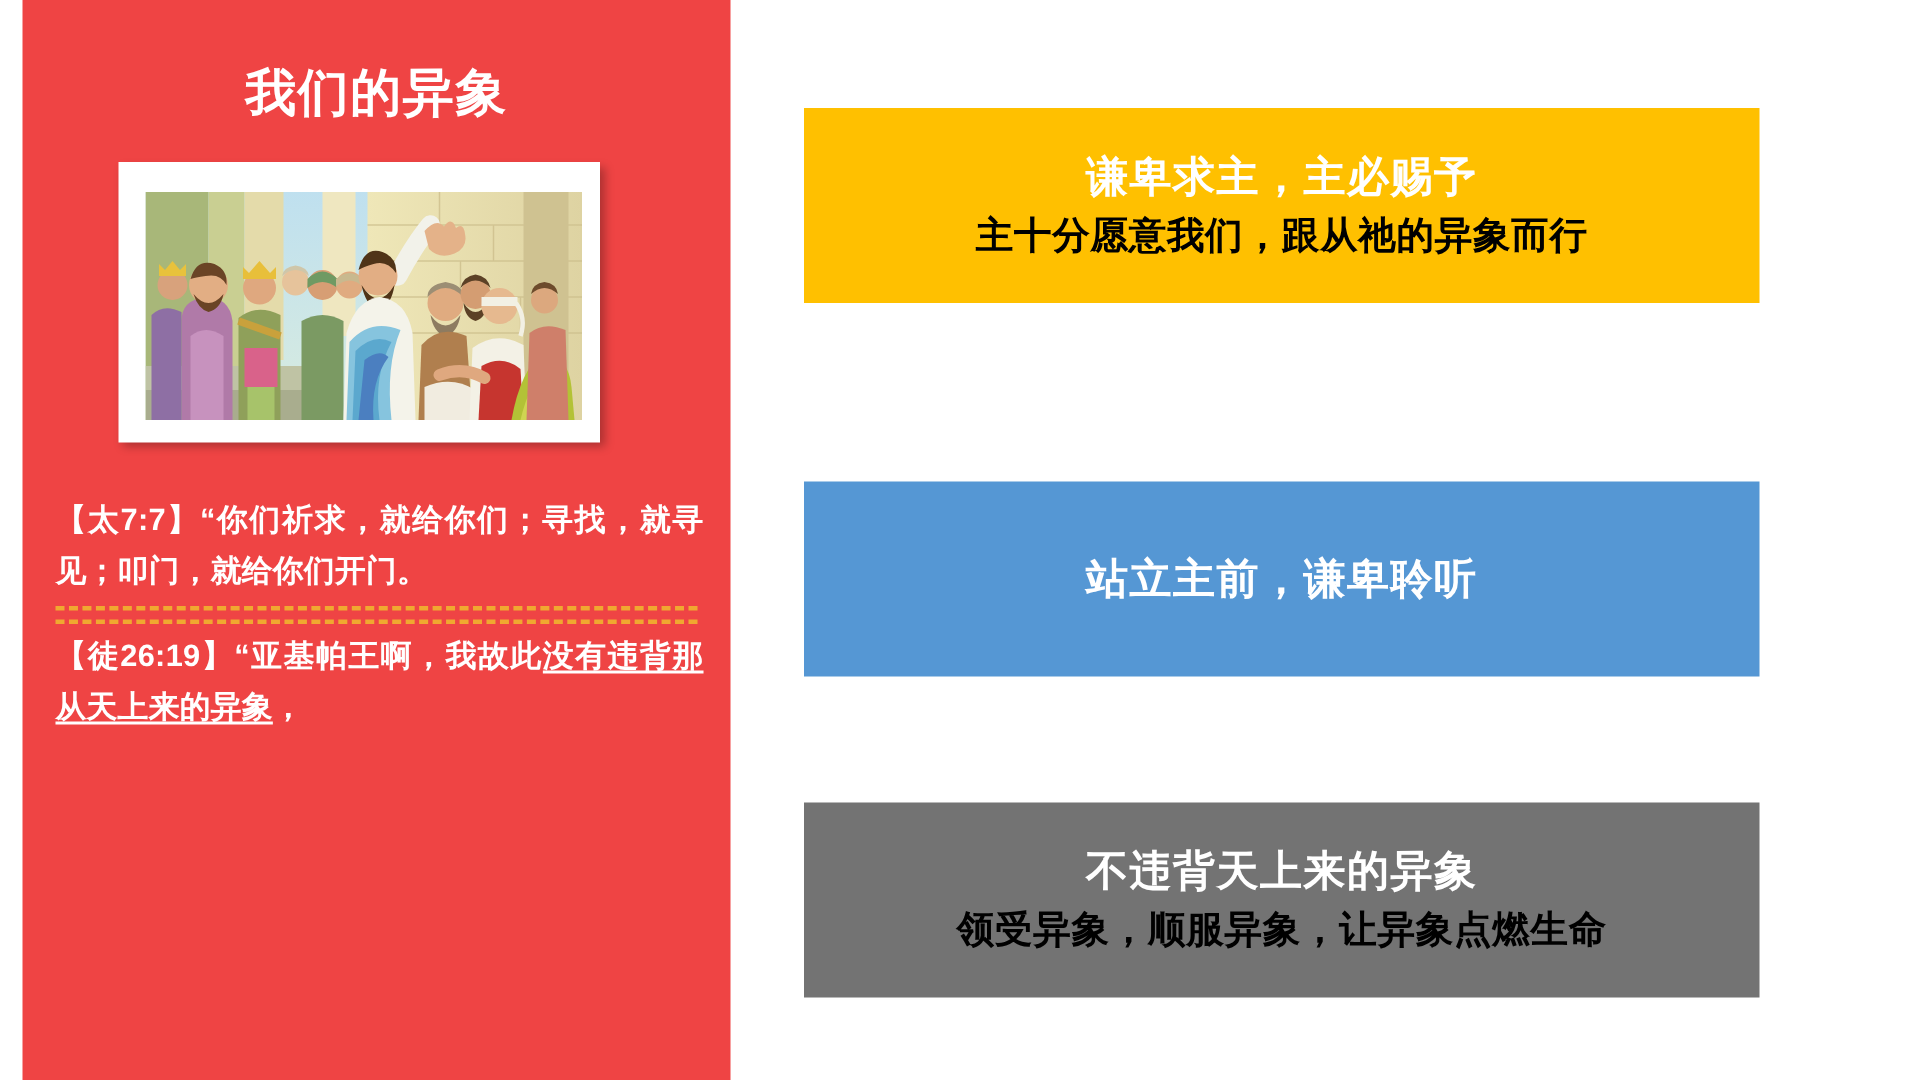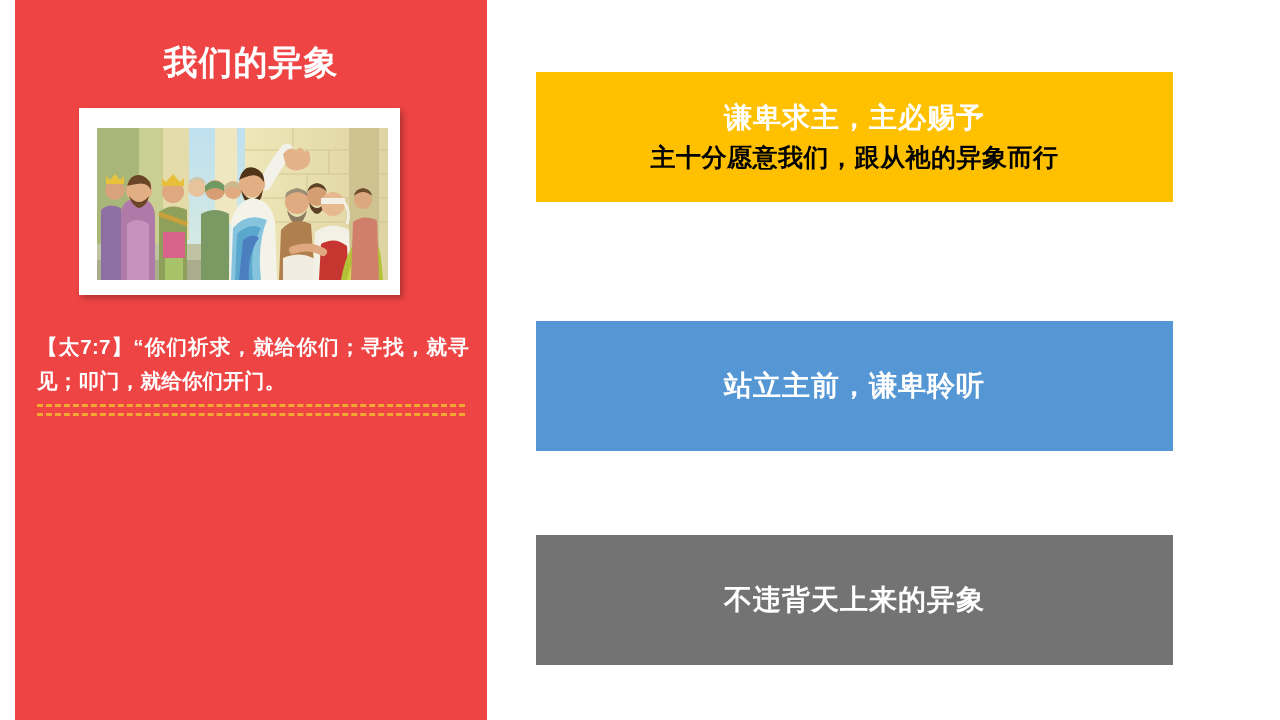--- a/index.html
+++ b/index.html
@@ -238,28 +238,32 @@
 
     <div class="verse">
       <span>【太7:7】</span><span>“你们祈求，就给你们；寻找，就寻见；叩门，就给你们开门。</span>
     </div>
 
     <div class="divider"></div>
 
 
     <div class="divider"></div>
 
+    <div class="verse">
+      <span>【徒26:19】</span><span>“亚基帕王啊，我故此</span><span class="u">没有违背那从天上来的异象</span><span>，</span>
+    </div>
 
   </div>
 </div>
 
 <div class="msg-box" id="msg-box-1">
   <div class="msg-heading">谦卑求主，主必赐予</div>
   <div class="msg-sub">主十分愿意我们，跟从祂的异象而行</div>
 </div>
 
 <div class="msg-box" id="msg-box-2">
   <div class="msg-heading">站立主前，谦卑聆听</div>
 </div>
 
 <div class="msg-box" id="msg-box-3">
   <div class="msg-heading">不违背天上来的异象</div>
+  <div class="msg-sub">领受异象，顺服异象，让异象点燃生命</div>
 </div>
 
 </body></html>

